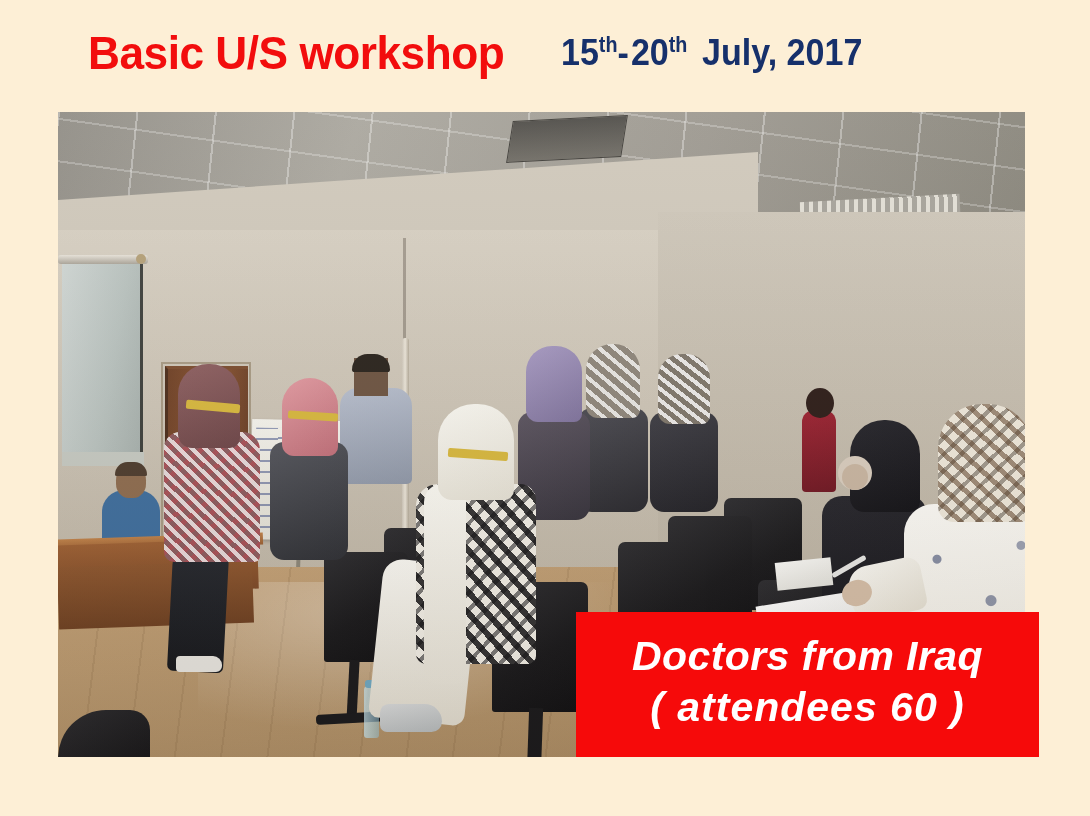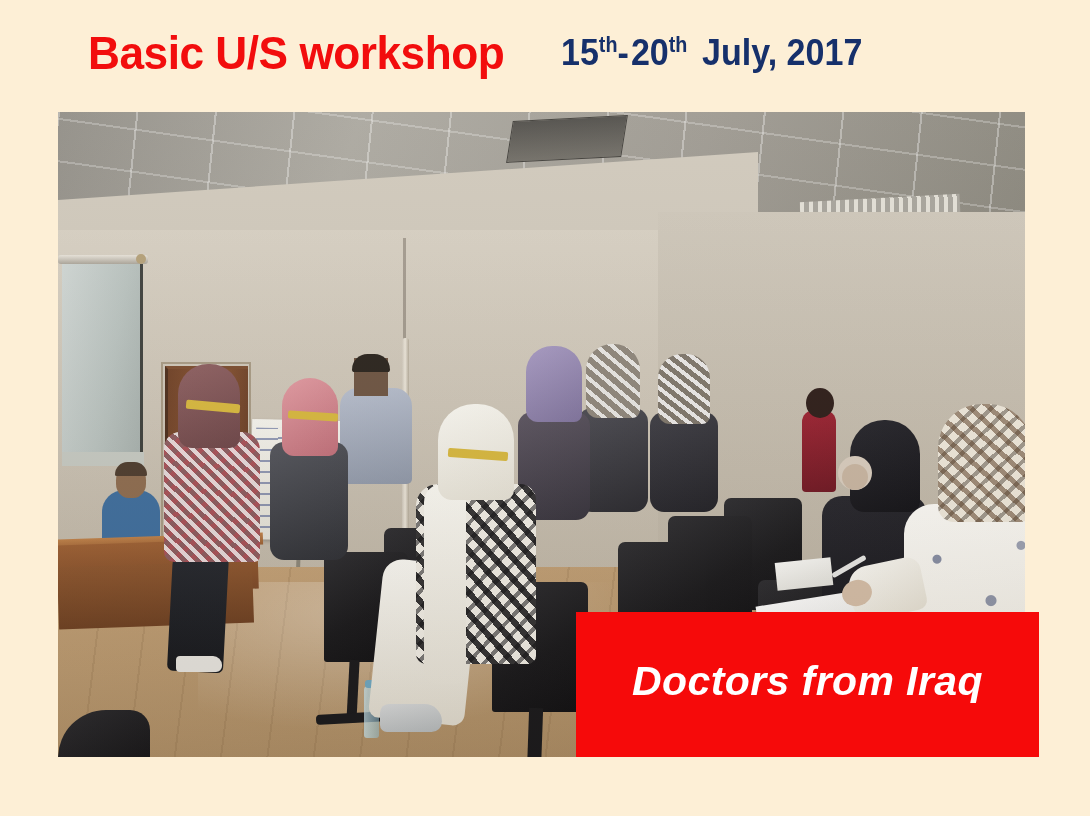--- a/index.html
+++ b/index.html
@@ -534,13 +534,14 @@
   <div class="lyr sash" id="p4-sash"></div>
   <div class="lyr chair-leg leg-c"></div>
 
   <div class="lyr chair" id="ch-h"></div>
 
   <div class="lyr" id="photo-haze"></div>
 </div>
 
 <div id="caption-box">
   <div class="caption-line" id="caption-line-1">Doctors  from Iraq</div>
+  <div class="caption-line" id="caption-line-2">( attendees 60 )</div>
 </div>
 
 </body></html>

